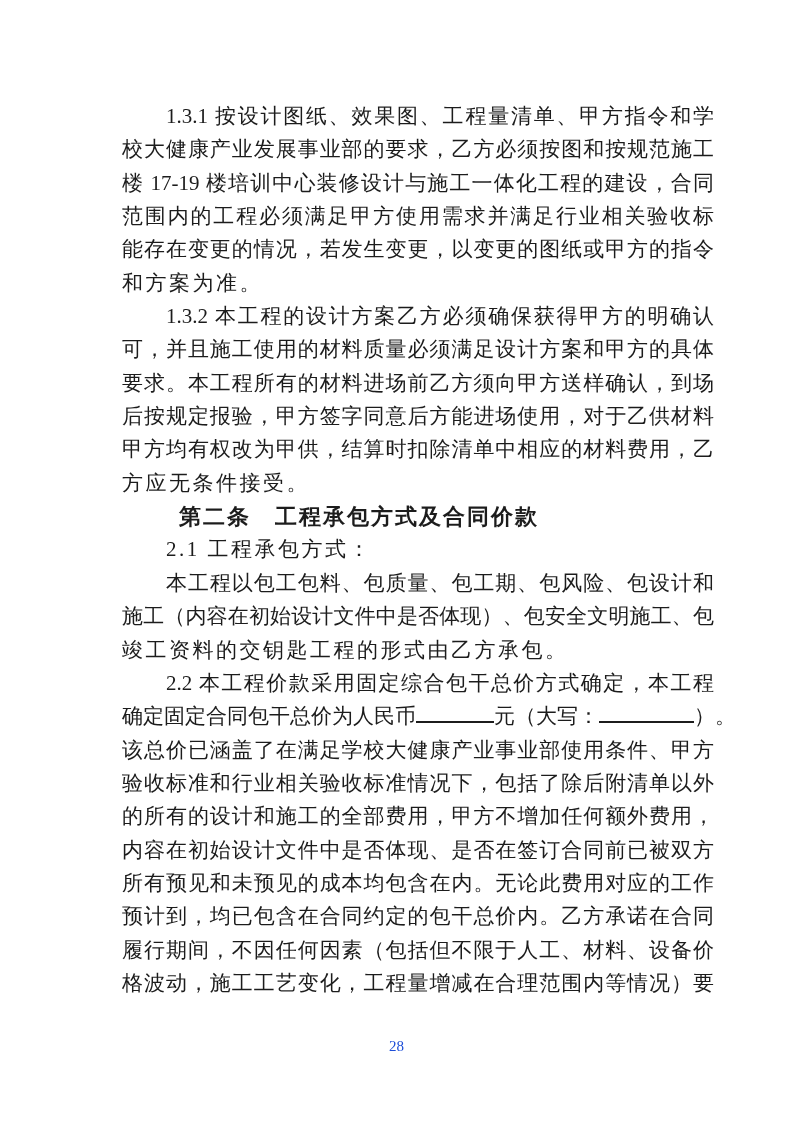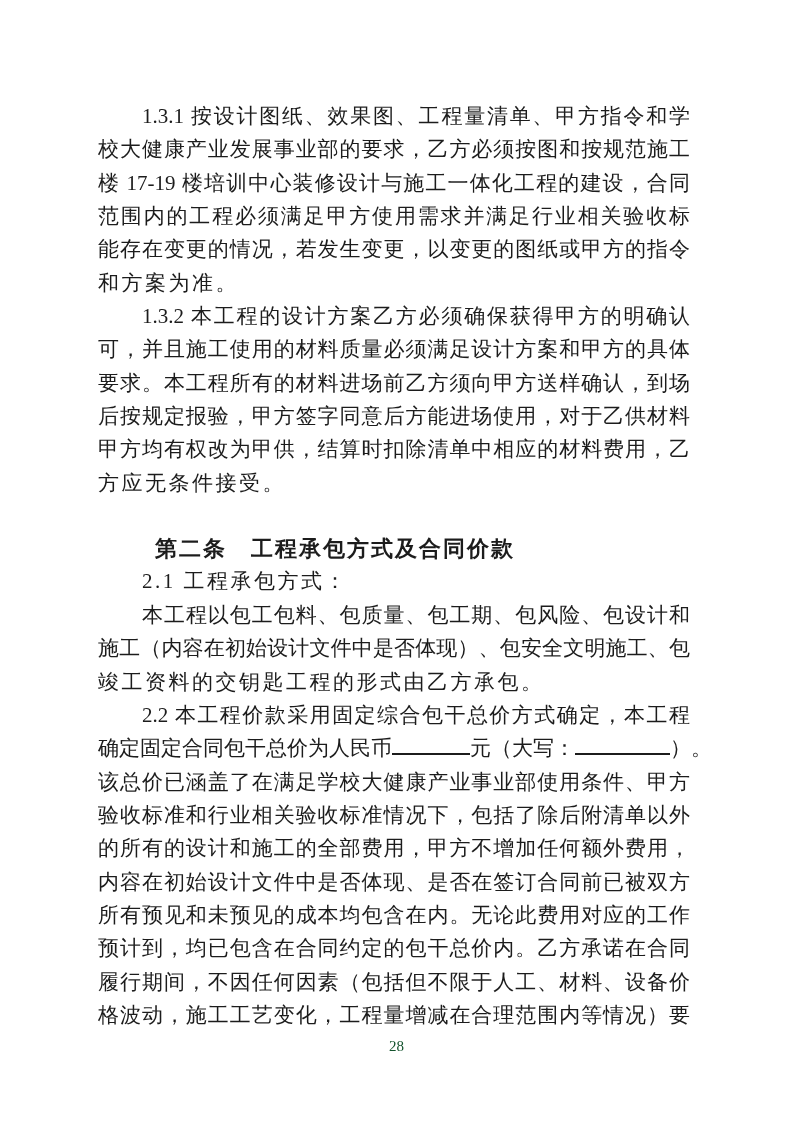--- a/index.html
+++ b/index.html
@@ -12,21 +12,21 @@
     width: 793px;
     height: 1122px;
     margin: 0 auto;
     background: #ffffff;
     color: #1c1c1c;
     font-family: "Liberation Serif", "DejaVu Serif", serif;
     overflow: hidden;
   }
   .content {
     position: absolute;
-    left: 98px;
+    left: 122px;
     top: 100px;
     width: 592px;
   }
   .line {
     height: 33.35px;
     line-height: 33.35px;
     font-size: 21px;
     letter-spacing: 0;
     text-align: justify;
     text-align-last: justify;
@@ -41,36 +41,35 @@
   .line.ind {
     padding-left: 44px;
   }
   .line.heading {
     font-weight: bold;
     font-size: 22px;
     text-align: left;
     text-align-last: left;
     letter-spacing: 2px;
     padding-left: 57px;
-    margin-top: 32px;
   }
   .blank {
     display: inline-block;
     border-bottom: 2px solid #1c1c1c;
     height: 2px;
     vertical-align: baseline;
   }
   .page-num {
     position: absolute;
     top: 1038px;
     left: 0;
     width: 100%;
     text-align: center;
     font-size: 15px;
-    color: #14532d;
+    color: #1d4ed8;
   }
 </style>
 </head>
 <body>
 
 <div class="page">
   <div class="content">
       <div class="line ind">1.3.1 按设计图纸、效果图、工程量清单、甲方指令和学</div>
       <div class="line">校大健康产业发展事业部的要求，乙方必须按图和按规范施工</div>
       <div class="line">楼 17-19 楼培训中心装修设计与施工一体化工程的建设，合同</div>

